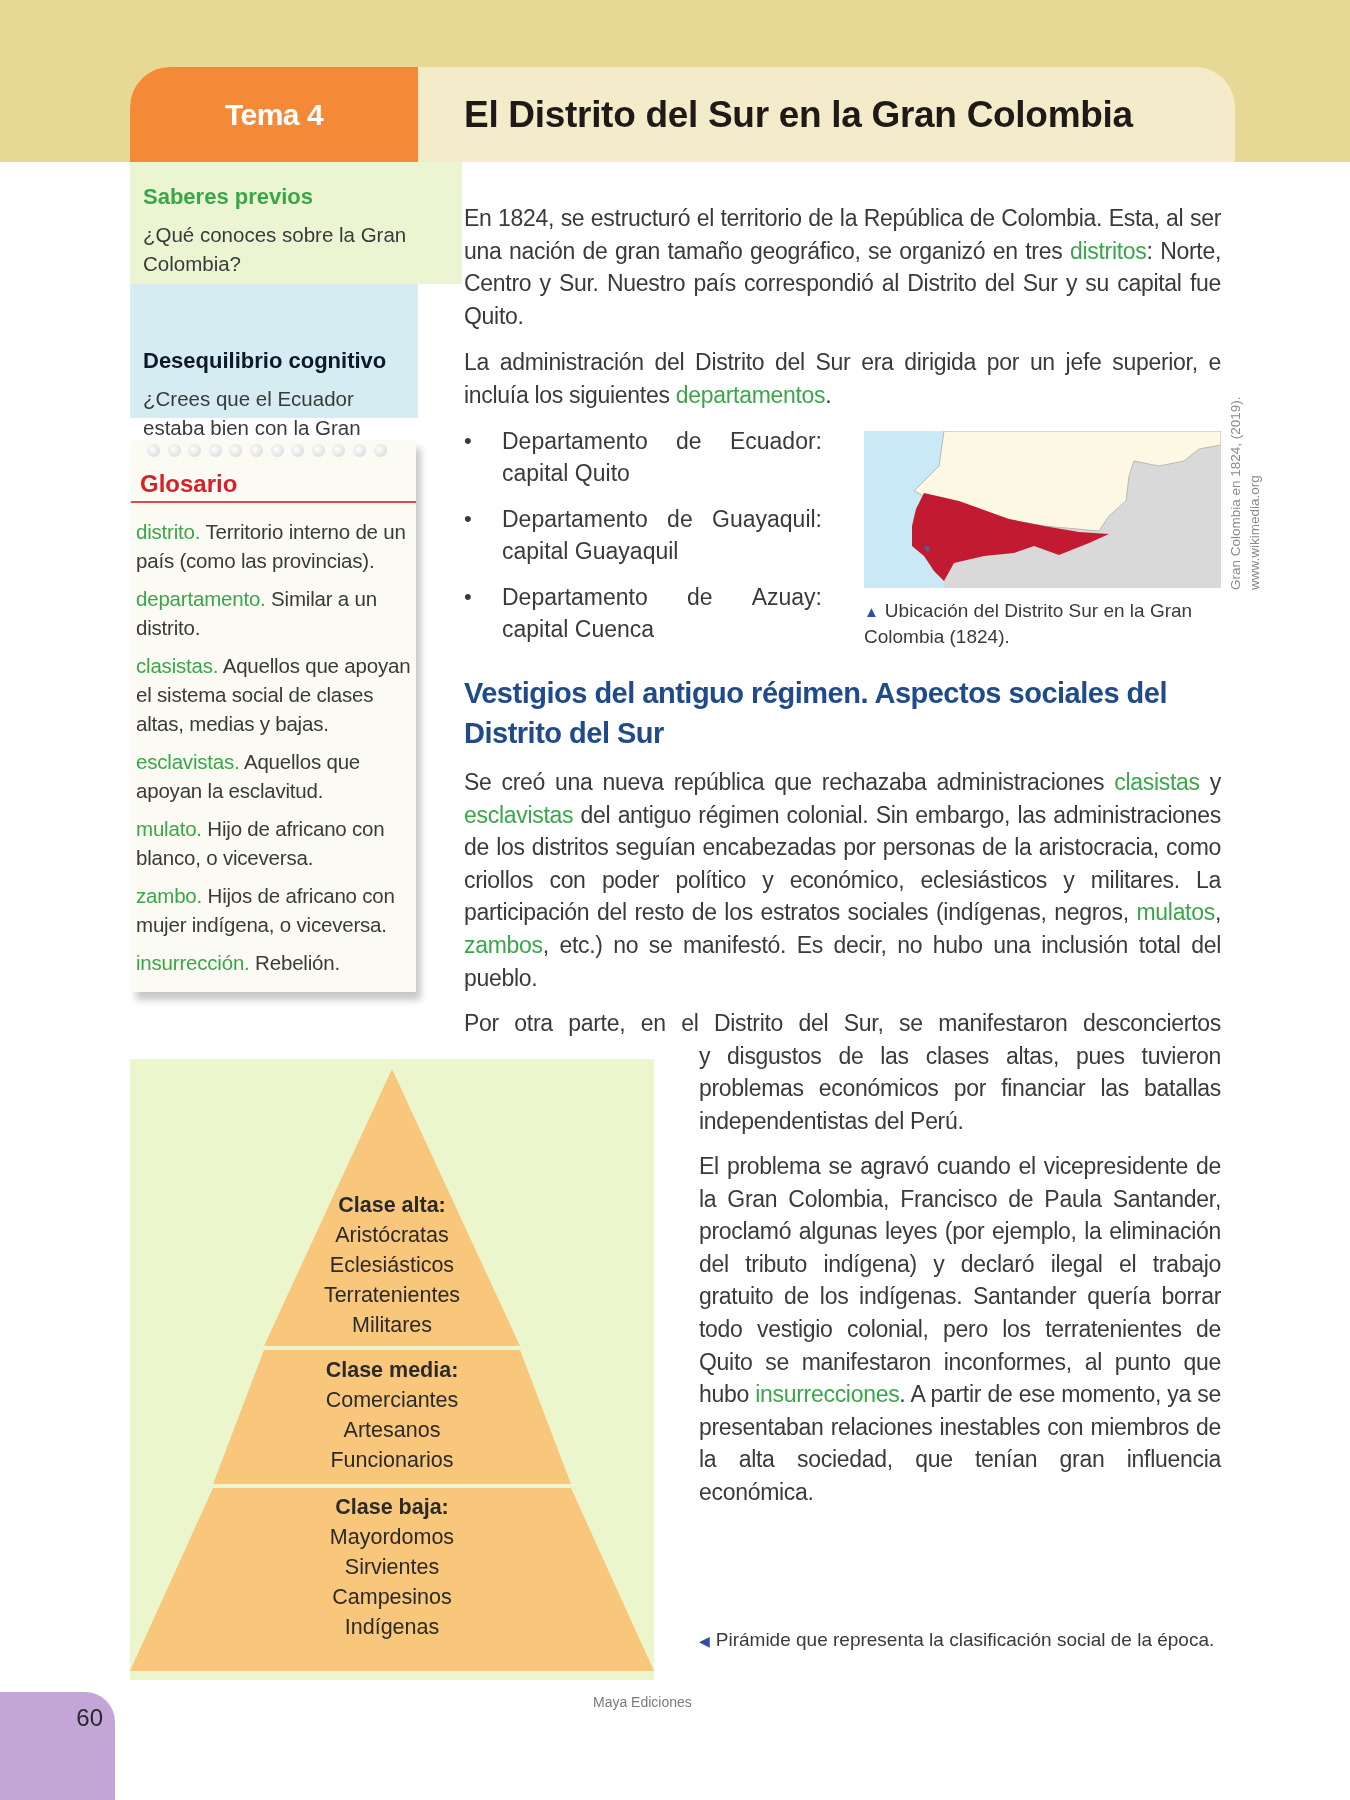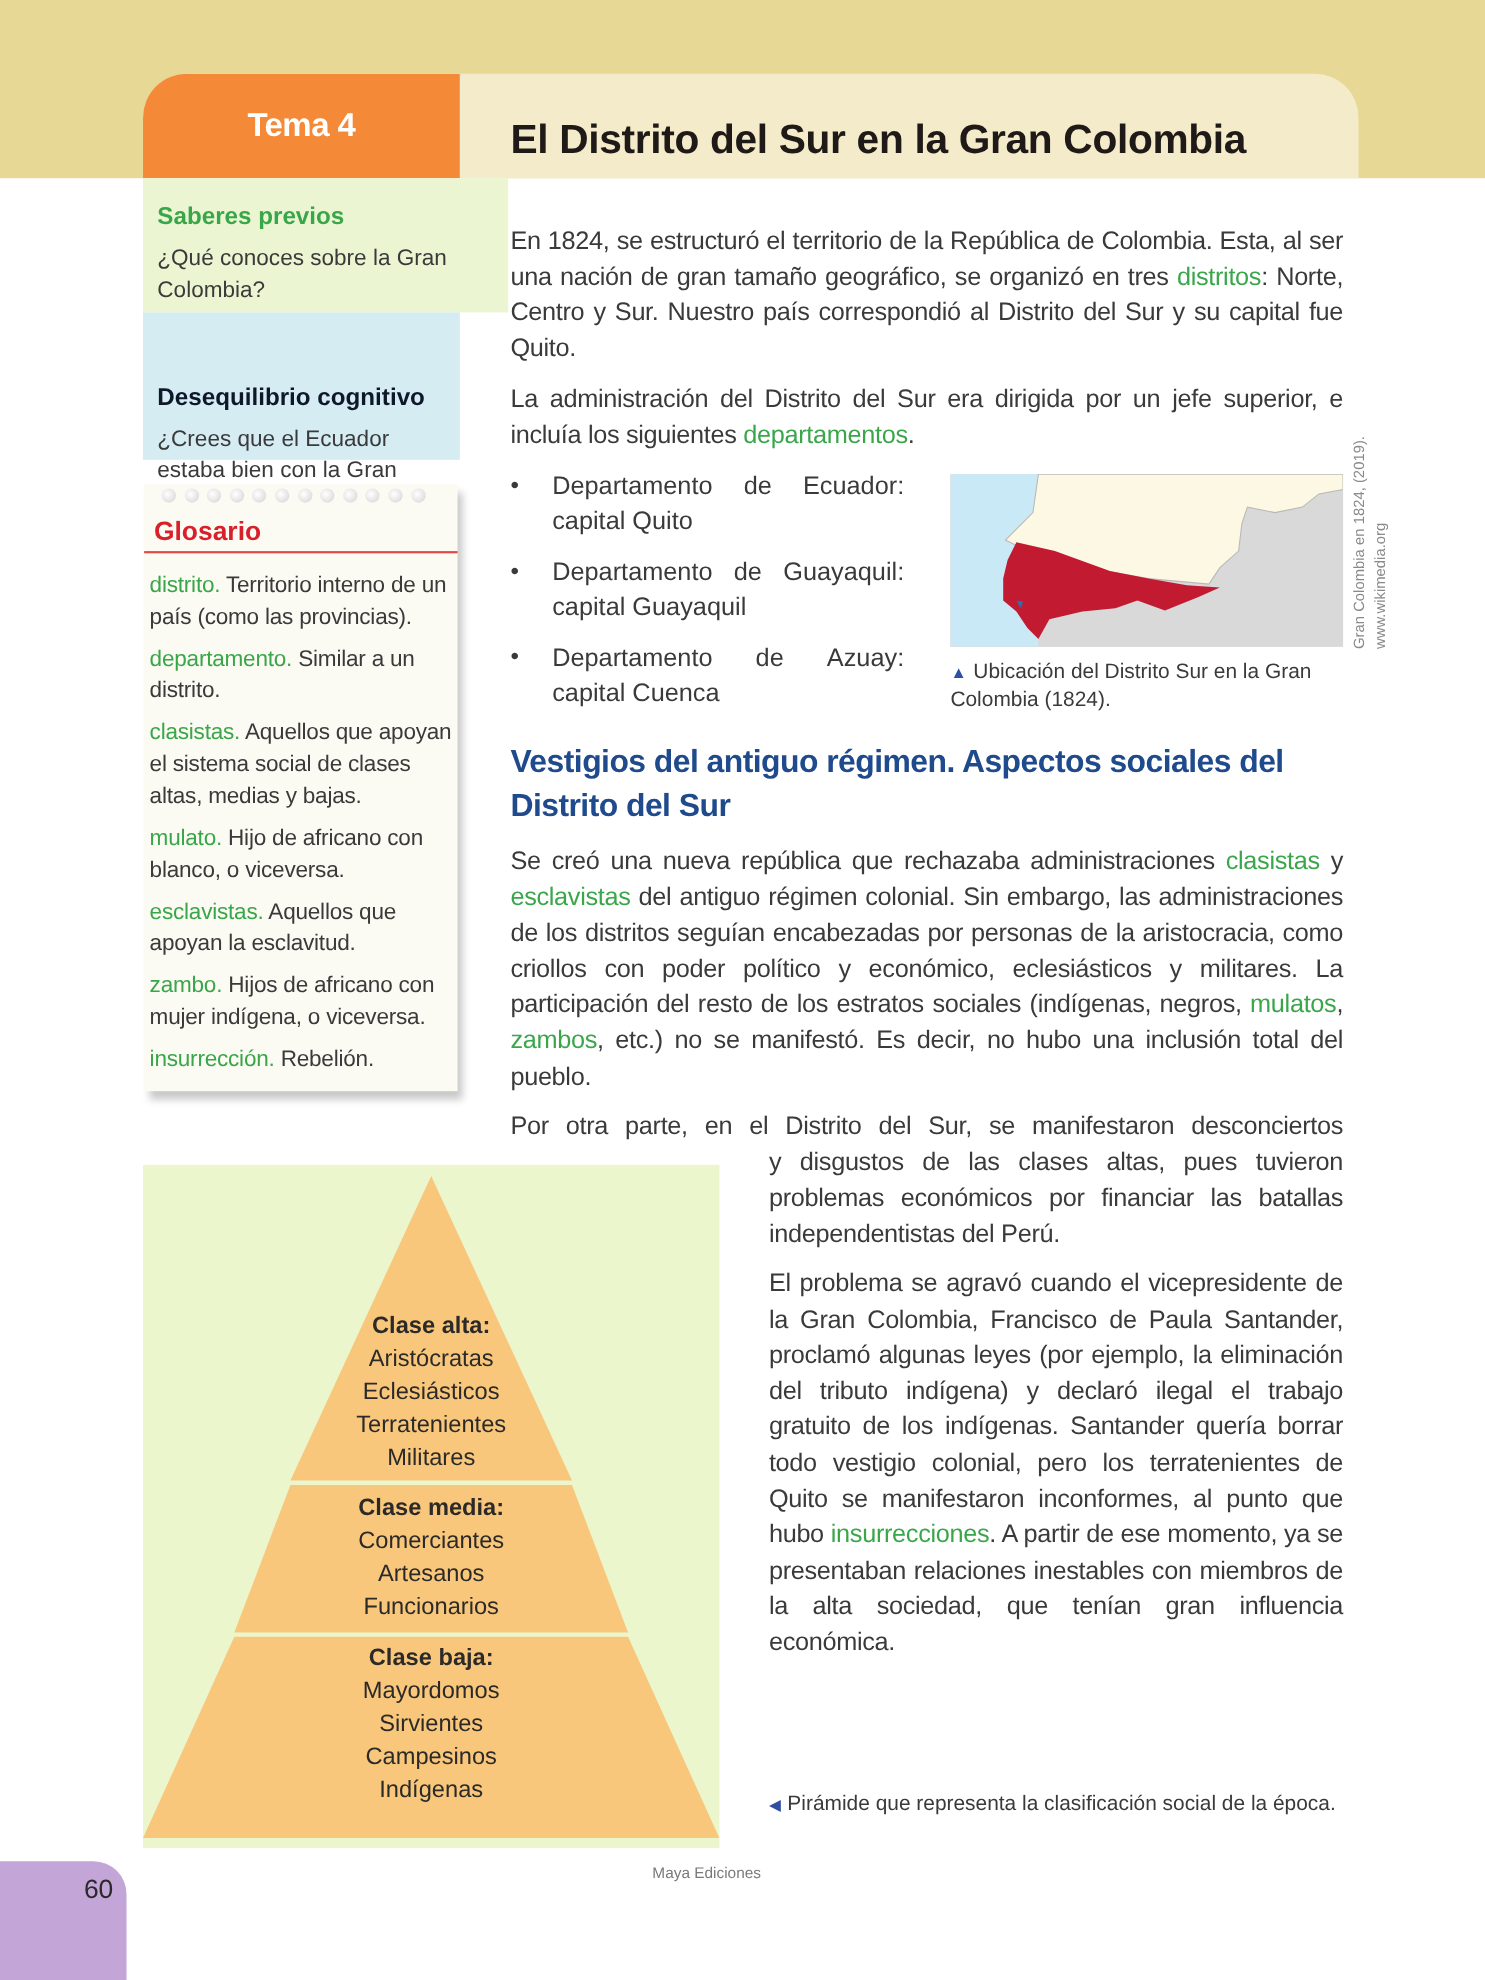--- a/index.html
+++ b/index.html
@@ -3,21 +3,21 @@
 <meta charset="utf-8">
 <style>
   * { box-sizing: border-box; margin: 0; padding: 0; }
   html, body { width: 1350px; height: 1800px; background: #ffffff; overflow: hidden; }
   body { position: relative; font-family: "Liberation Sans", sans-serif; color: #231f20; }
 
   .top-band { position: absolute; left: 0; top: 0; width: 1350px; height: 162px; background: #e8d896; }
   .header-box { position: absolute; left: 130px; top: 67px; width: 1105px; height: 95px; background: #f3ebc9; border-radius: 40px 40px 0 0; overflow: hidden; }
   .tema-tab { position: absolute; left: 0; top: 0; width: 288px; height: 95px; background: #f48a38; display: flex; align-items: center; justify-content: center; }
   .tema-label { color: #ffffff; font-weight: bold; font-size: 30px; letter-spacing: -0.5px; }
-  .page-title { position: absolute; left: 334px; top: 12px; height: 95px; display: flex; align-items: center; font-weight: bold; font-size: 37px; color: #1f1a17; letter-spacing: -0.3px; }
+  .page-title { position: absolute; left: 334px; top: 0; height: 95px; display: flex; align-items: center; font-weight: bold; font-size: 37px; color: #1f1a17; letter-spacing: -0.3px; }
 
   
   .saberes { position: absolute; left: 130px; top: 162px; width: 332px; height: 122px; background: #ecf5d2; padding: 20px 12px 0 13px; }
   .box-heading { font-weight: bold; font-size: 22px; line-height: 30px; }
   .saberes .box-heading { color: #3aa64a; }
   .box-text { font-size: 20.5px; line-height: 29px; color: #3a3a3a; margin-top: 8px; }
   .deseq { position: absolute; left: 130px; top: 284px; width: 288px; height: 134px; background: #d5ecf3; padding: 26px 12px 0 13px; }
   .deseq .box-heading { color: #0f172a; margin-top: 36px; }
 
   .glosario { position: absolute; left: 131px; top: 440px; width: 285px; height: 552px; background: #fbfbf3; box-shadow: 5px 8px 7px rgba(0,0,0,0.22); padding: 0 0 0 5px; }
@@ -98,22 +98,22 @@
       <span class="ring"></span>
       <span class="ring"></span>
       <span class="ring"></span>
   </div>
   <div class="glos-title">Glosario</div>
   <div class="glos-rule"></div>
   <div class="glos-list">
     <p class="glos-item"><span class="term">distrito.</span><span> Territorio interno de un país (como las provincias).</span></p>
     <p class="glos-item"><span class="term">departamento.</span><span> Similar a un distrito.</span></p>
     <p class="glos-item"><span class="term">clasistas.</span><span> Aquellos que apoyan el sistema social de clases altas, medias y bajas.</span></p>
+    <p class="glos-item"><span class="term">esclavistas.</span><span> Aquellos que apoyan la esclavitud.</span></p>
     <p class="glos-item"><span class="term">mulato.</span><span> Hijo de africano con blanco, o viceversa.</span></p>
-    <p class="glos-item"><span class="term">esclavistas.</span><span> Aquellos que apoyan la esclavitud.</span></p>
     <p class="glos-item"><span class="term">zambo.</span><span> Hijos de africano con mujer indígena, o viceversa.</span></p>
     <p class="glos-item"><span class="term">insurrección.</span><span> Rebelión.</span></p>
   </div>
 </div>
 
 <p class="main para p1" style="position: absolute;"><span>En 1824, se estructuró el territorio de la República de Colombia. Esta, al ser una nación de gran tamaño geográfico, se organizó en tres </span><span class="green">distritos</span><span>: Norte, Centro y Sur. Nuestro país correspondió al Distrito del Sur y su capital fue Quito.</span></p>
 
 <p class="main para p2" style="position: absolute;"><span>La administración del Distrito del Sur era dirigida por un jefe superior, e incluía los siguientes </span><span class="green">departamentos</span><span>.</span></p>
 
 <ul class="dept-list">

